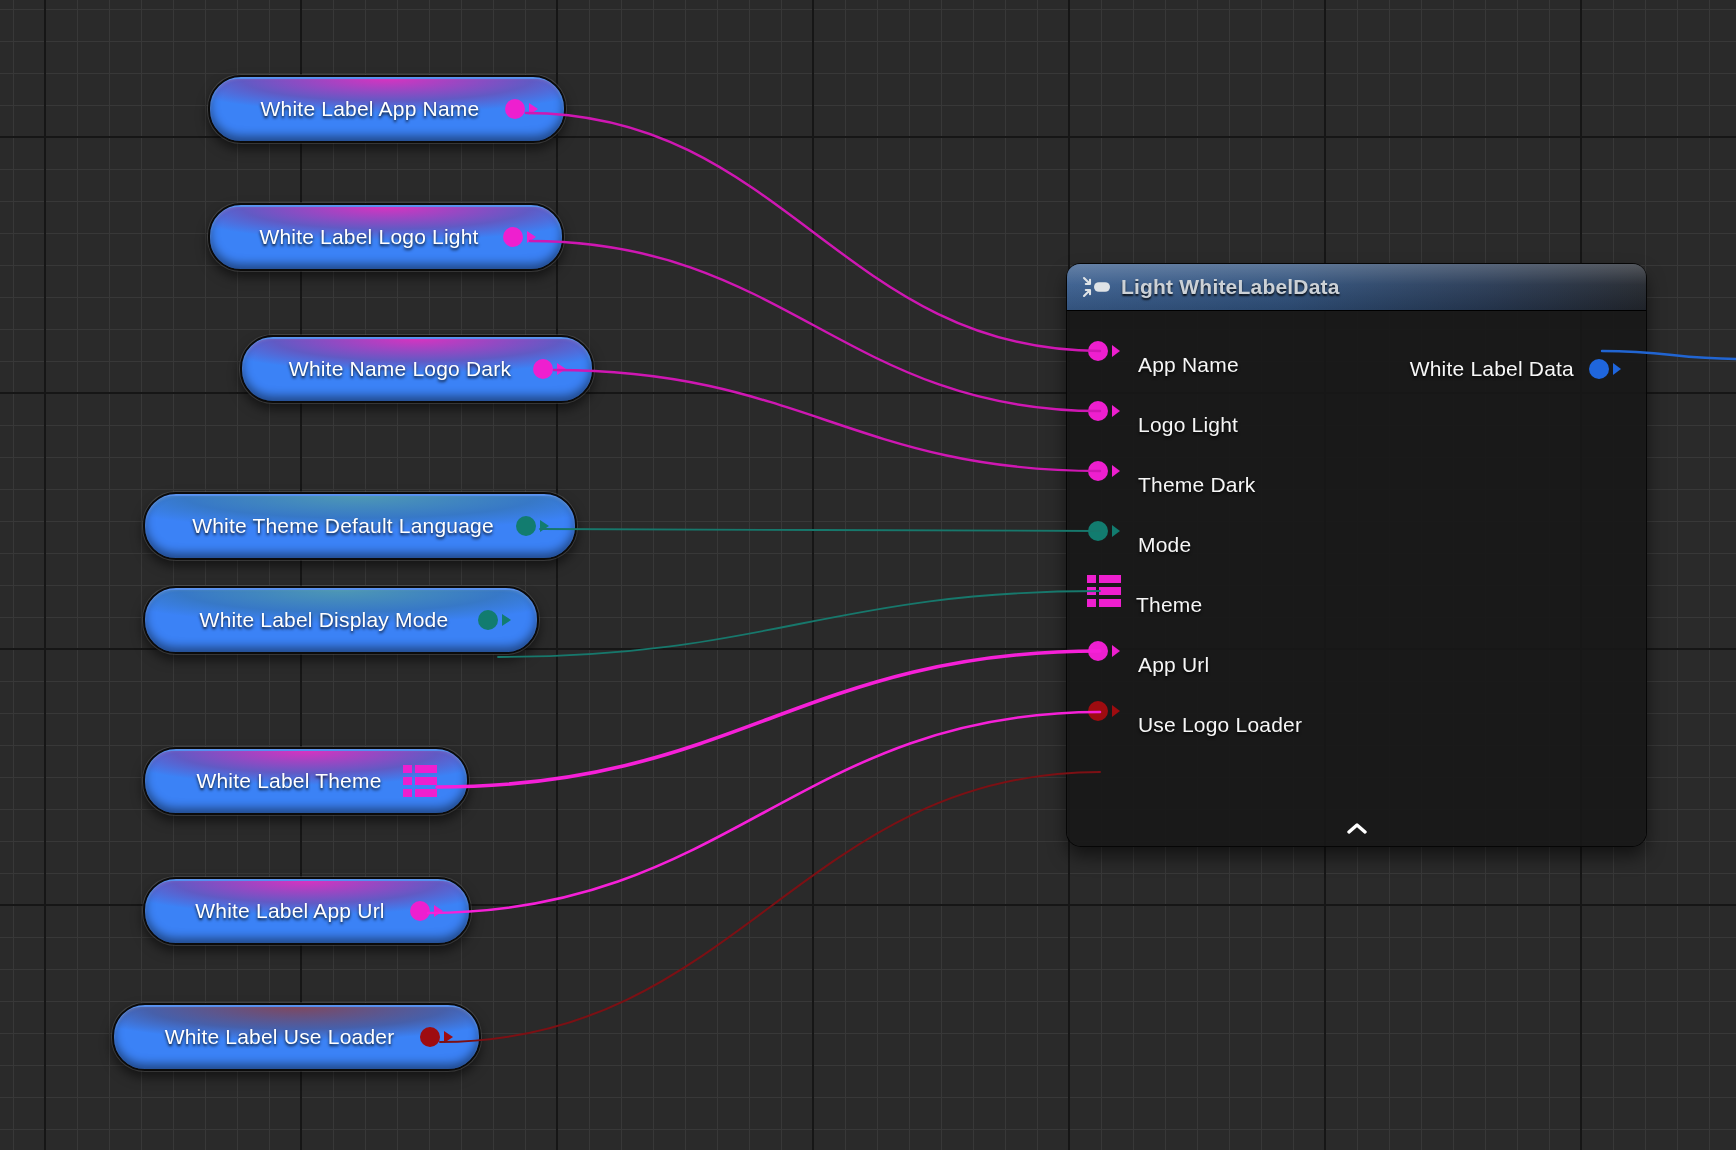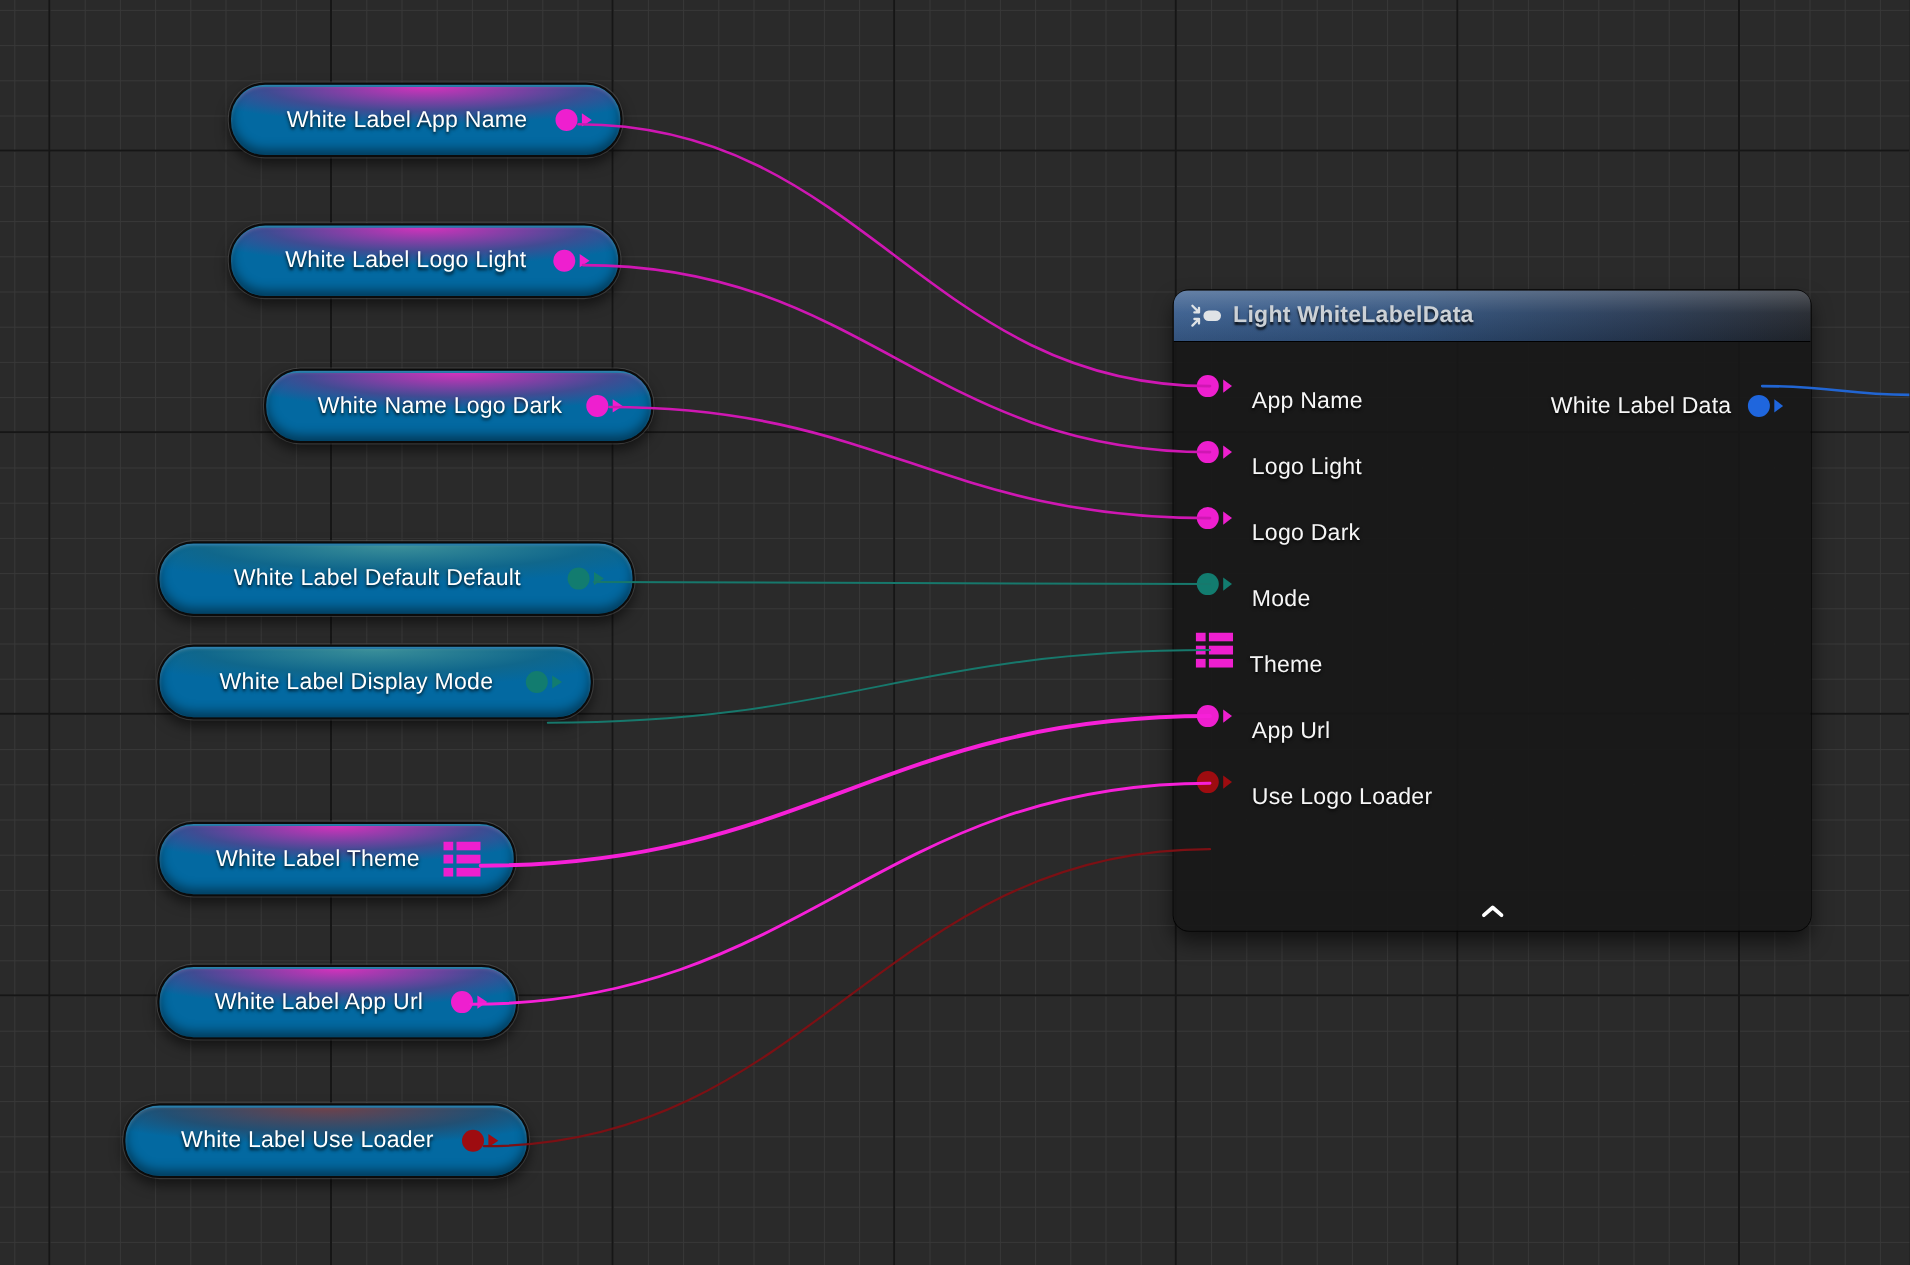--- a/index.html
+++ b/index.html
@@ -29,21 +29,21 @@
       linear-gradient(to bottom, var(--grid-major) 2px, transparent 2px),
       linear-gradient(to right, var(--grid-minor) 1px, transparent 1px),
       linear-gradient(to bottom, var(--grid-minor) 1px, transparent 1px);
     background-size:256px 256px,256px 256px,32px 32px,32px 32px;
     background-position:44px 0,0 136px,13px 0,0 9px;
   }
 
   
   .pill{
     position:absolute;height:64px;border-radius:33px;
-    background:#0369a1;
+    background:#3b82f6;
     border:2px solid #0b0b0b;
     box-shadow:
       0 0 0 1px rgba(130,130,130,0.30),
       0 6px 12px rgba(0,0,0,0.55),
       inset 0 2px 3px rgba(255,255,255,0.22),
       inset 0 -5px 10px rgba(0,0,0,0.45);
     display:flex;align-items:center;
   }
   .pill::before{
     content:"";position:absolute;left:3px;right:3px;top:2px;height:58%;
@@ -158,21 +158,21 @@
     <span class="pill-label">White Name Logo Dark</span>
     <span class="pin pin-string">
       <svg width="36" height="24" viewBox="0 0 36 24">
           <circle class="f" cx="11" cy="12" r="10"></circle>
           <path class="f" d="M25 6 L34 12 L25 18 Z"></path>
         </svg>
     </span>
   </div>
 
   <div class="pill pill-teal p3">
-    <span class="pill-label">White Label Default Default</span>
+    <span class="pill-label">White Theme Default Language</span>
     <span class="pin pin-enum">
       <svg width="36" height="24" viewBox="0 0 36 24">
           <circle class="f" cx="11" cy="12" r="10"></circle>
           <path class="f" d="M25 6 L34 12 L25 18 Z"></path>
         </svg>
     </span>
   </div>
 
   <div class="pill pill-teal p4">
     <span class="pill-label">White Label Display Mode</span>
@@ -243,21 +243,21 @@
             <circle class="f" cx="11" cy="12" r="10"></circle>
             <path class="f" d="M25 6 L33 12 L25 18 Z"></path>
           </svg>
         <span class="label">Logo Light</span>
       </div>
       <div class="pin-row pin-string">
         <svg width="36" height="24" viewBox="0 0 36 24">
             <circle class="f" cx="11" cy="12" r="10"></circle>
             <path class="f" d="M25 6 L33 12 L25 18 Z"></path>
           </svg>
-        <span class="label">Logo Dark</span>
+        <span class="label">Theme Dark</span>
       </div>
       <div class="pin-row pin-enum">
         <svg width="36" height="24" viewBox="0 0 36 24">
             <circle class="f" cx="11" cy="12" r="10"></circle>
             <path class="f" d="M25 6 L33 12 L25 18 Z"></path>
           </svg>
         <span class="label">Mode</span>
       </div>
       <div class="pin-row pin-string">
         <svg width="34" height="32" viewBox="0 0 34 32">

